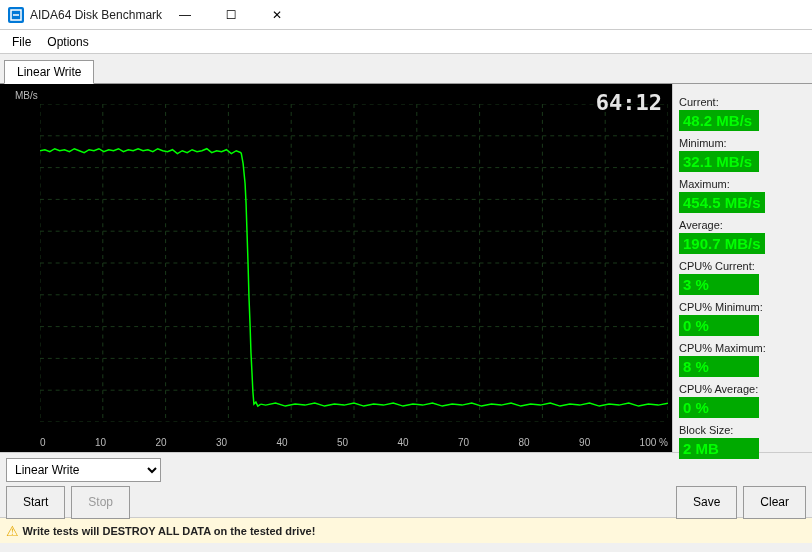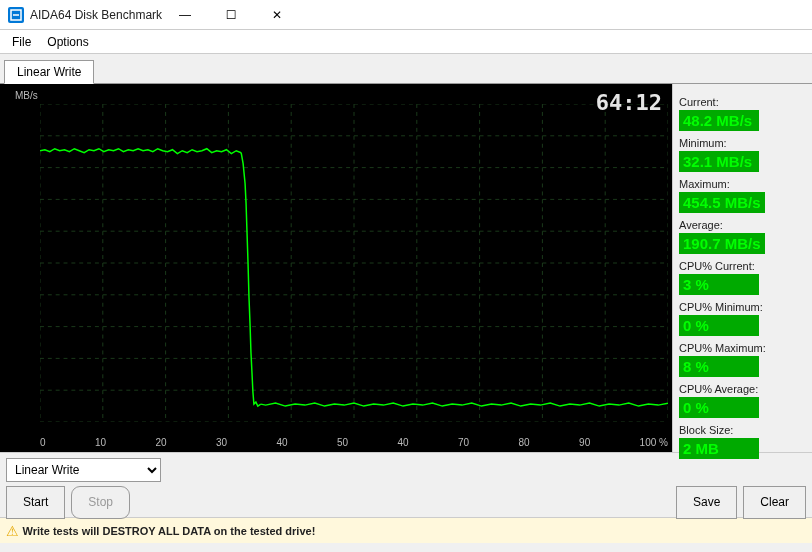--- a/index.html
+++ b/index.html
@@ -374,21 +374,21 @@
 <div style="background:#f0f0f0; border-top:1px solid #ccc; height:90px;">
 
   <div class="controls-row1">
     <select class="select-box" style="width:155px;">
       <option>Linear Write</option>
     </select>
   </div>
 
   <div class="controls-row2">
     <button class="btn">Start</button>
-    <button class="btn" style="color:#999;border-radius:9px;">Stop</button>
+    <button class="btn" style="color:#999;">Stop</button>
     <div style="flex:1;"></div>
     <button class="btn">Save</button>
     <button class="btn">Clear</button>
   </div>
 
   <div class="warning-row">
     <span class="warning-icon">⚠</span>
     <span class="warning-text">Write tests will DESTROY ALL DATA on the tested drive!</span>
   </div>
 </div>

